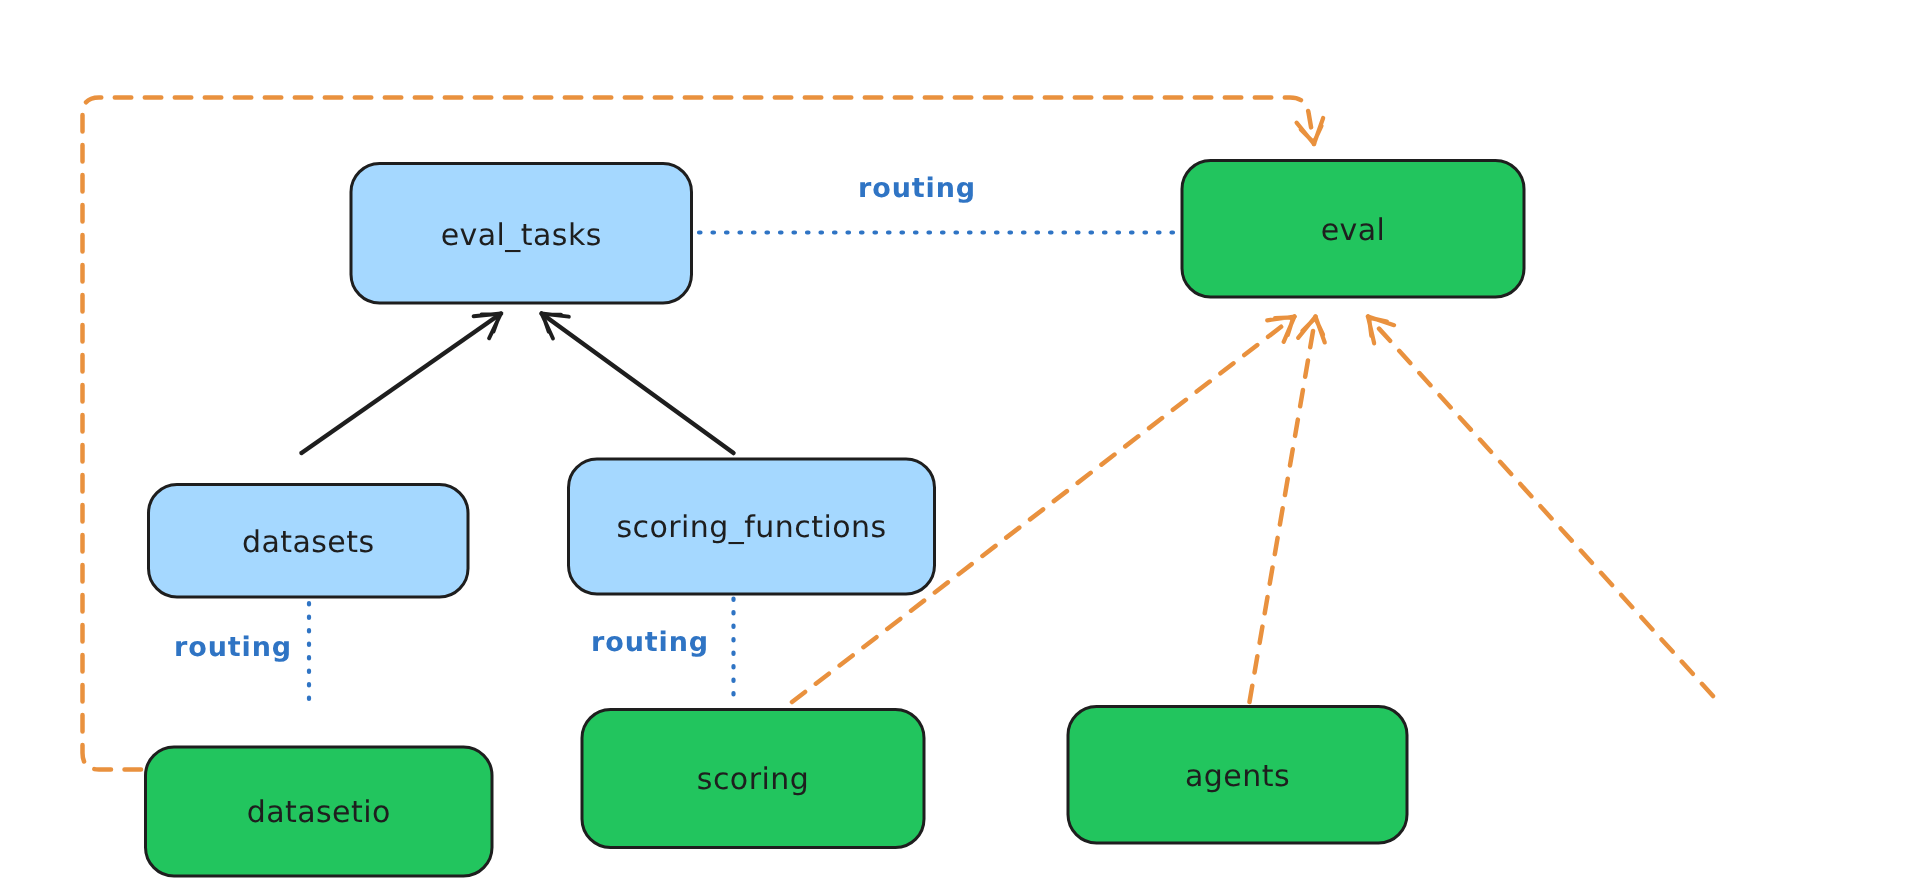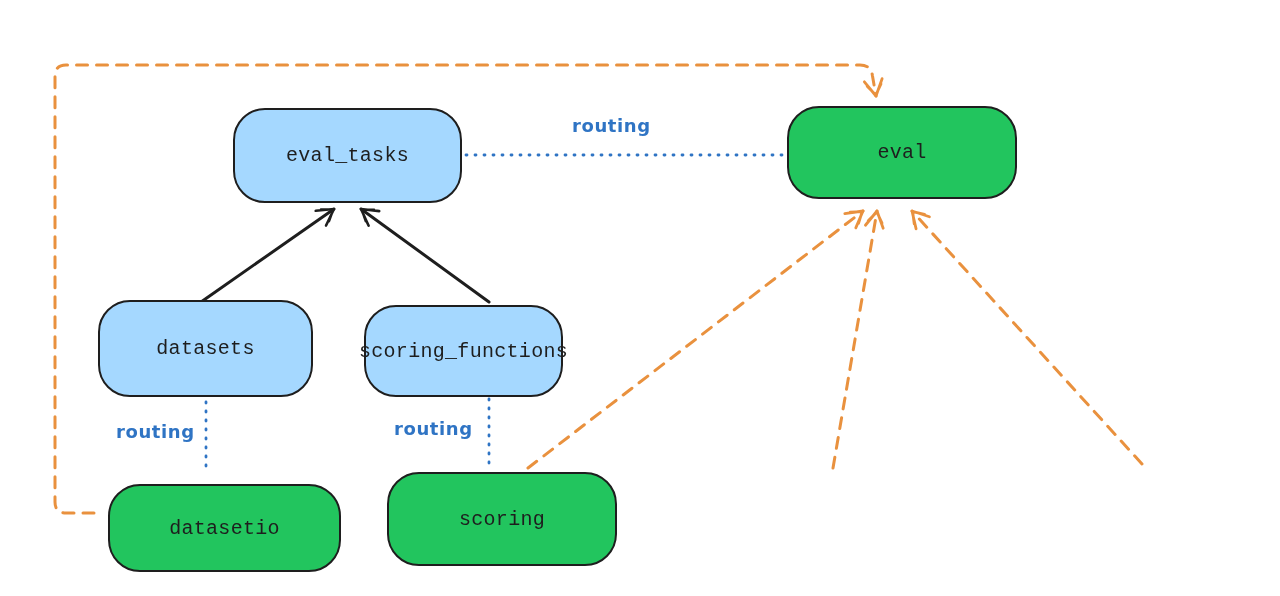--- a/index.html
+++ b/index.html
@@ -18,26 +18,25 @@
   .connector-layer {
     position: absolute;
     left: 0;
     top: 0;
     width: 1280px;
     height: 596px;
   }
   .node {
     position: absolute;
     border: 2.5px solid #1e1e1e;
-    border-radius: 32px;
+    border-radius: 20px;
     display: flex;
     align-items: center;
     justify-content: center;
     box-sizing: border-box;
-    font-family: Liberation Mono, monospace;
   }
   .node-blue  { background: #a5d8ff; }
   .node-green { background: #22c55e; }
   .node-label {
     color: #1e1e1e;
     font-size: 20px;
     letter-spacing: 0.3px;
     white-space: nowrap;
   }
   .edge-label {
@@ -79,35 +78,38 @@
   </svg>
 
   <div class="node node-blue" style="left:233px; top:108px; width:229px; height:95px;">
     <span class="node-label">eval_tasks</span>
   </div>
 
   <div class="node node-green" style="left:787px; top:106px; width:230px; height:93px;">
     <span class="node-label">eval</span>
   </div>
 
-  <div class="node node-blue" style="left:98px; top:300px; width:215px; height:97px;">
+  <div class="node node-blue" style="left:98px; top:322px; width:215px; height:77px;">
     <span class="node-label">datasets</span>
   </div>
 
-  <div class="node node-blue" style="left:364px; top:305px; width:199px; height:92px;">
+  <div class="node node-blue" style="left:378px; top:305px; width:246px; height:92px;">
     <span class="node-label">scoring_functions</span>
   </div>
 
-  <div class="node node-green" style="left:96px; top:484px; width:233px; height:88px;margin-left:12px;">
+  <div class="node node-green" style="left:96px; top:497px; width:233px; height:88px;">
     <span class="node-label">datasetio</span>
   </div>
 
   <div class="node node-green" style="left:387px; top:472px; width:230px; height:94px;">
     <span class="node-label">scoring</span>
   </div>
 
+  <div class="node node-green" style="left:711px; top:470px; width:228px; height:93px;">
+    <span class="node-label">agents</span>
+  </div>
 
 
   <span class="edge-label" style="left:572px; top:115px; width:96px;">routing</span>
   <span class="edge-label" style="left:116px; top:421px; width:80px;">routing</span>
   <span class="edge-label" style="left:394px; top:418px; width:84px;">routing</span>
 
 </div>
 
 </body></html>

